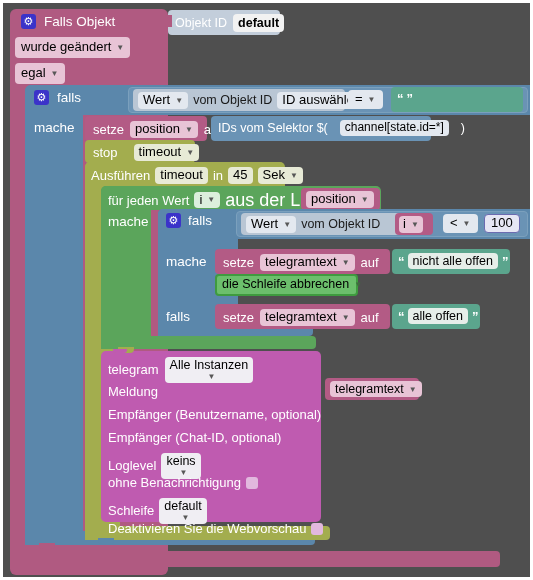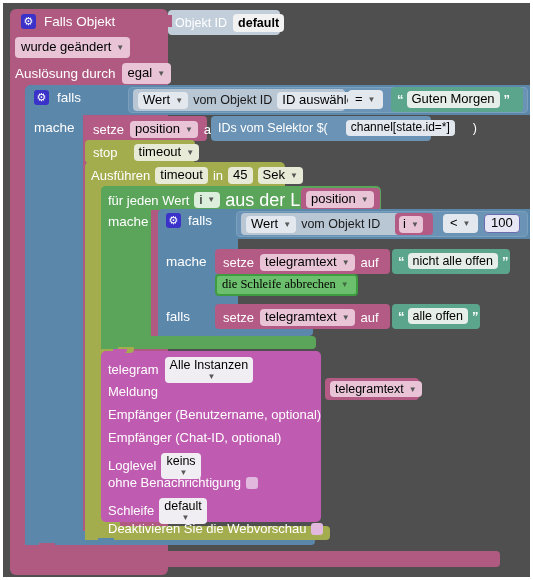--- a/index.html
+++ b/index.html
@@ -83,21 +83,20 @@
     <span class="lbl" style="font-size:12.5px;">Objekt ID</span>
     <span class="fld" style="font-weight:bold;font-size:12.5px;background:#f2f2f2;">default</span>
   </div>
 
   <div class="fld pinkish" style="position:absolute;left:12px;top:34px;padding:3px 6px;">
     <span>wurde geändert</span>
       <span class="car">▼</span>
   </div>
 
   <div class="row" style="position:absolute;left:12px;top:60px;gap:6px;">
-    <span class="lbl">Auslösung durch</span>
     <div class="fld pinkish" style="padding:3px 6px;">
       <span>egal</span>
         <span class="car">▼</span>
     </div>
   </div>
 
   <div class="blk c-control" style="left:22px;top:82px;width:58px;height:460px;border-radius:6px 6px 0 0;"></div>
   <div class="blk c-control" style="left:22px;top:82px;width:510px;height:30px;border-radius:6px 0 0 0;"></div>
   <div class="blk c-control" style="left:22px;top:528px;width:290px;height:14px;border-radius:0 4px 4px 0;"></div>
 
@@ -118,38 +117,37 @@
   </div>
 
   <div class="fld pale" style="position:absolute;left:345px;top:87px;padding:2px 7px;">
     <span>=</span>
       <span class="car">▼</span>
   </div>
 
   <div class="blk c-txt" style="left:388px;top:84px;width:132px;height:25px;border-radius:4px;"></div>
   <div class="row" style="position:absolute;left:394px;top:88px;gap:4px;">
     <span class="qm">“</span>
-    <span class="fld greenish" style="padding:1px 5px;">Guten Morgen</span>
     <span class="qm">”</span>
   </div>
 
   <span class="lbl" style="position:absolute;left:31px;top:118px;">mache</span>
 
   <div class="blk c-var" style="left:82px;top:113px;width:122px;height:25px;border-radius:4px;"></div>
   <div class="row" style="position:absolute;left:90px;top:118px;gap:6px;">
     <span class="lbl" style="font-size:13px;">setze</span>
     <div class="fld pinkish" style="padding:1px 5px;">
       <span>position</span>
         <span class="car">▼</span>
     </div>
     <span class="lbl" style="font-size:13px;">auf</span>
   </div>
 
   <div class="blk c-sel" style="left:208px;top:113px;width:220px;height:25px;border-radius:4px;"></div>
-  <div class="row" style="position:absolute;left:215px;top:117px;gap:18px;">
+  <div class="row" style="position:absolute;left:215px;top:117px;gap:12px;">
     <span class="lbl" style="font-size:12.5px;">IDs vom Selektor $(</span>
     <span class="fld pale" style="padding:1px 5px;font-size:12px;">channel[state.id=*]</span>
     <span class="lbl" style="font-size:12.5px;">)</span>
   </div>
 
   <div class="blk c-time" style="left:82px;top:137px;width:110px;height:23px;border-radius:4px;"></div>
   <div class="row" style="position:absolute;left:90px;top:141px;gap:16px;">
     <span class="lbl" style="font-size:13px;">stop</span>
     <div class="fld" style="padding:1px 5px;background:#e7ead6;">
       <span>timeout</span>
@@ -237,21 +235,21 @@
     <span class="lbl" style="font-size:13px;">auf</span>
   </div>
   <div class="blk c-txt" style="left:389px;top:246px;width:118px;height:25px;border-radius:4px;"></div>
   <div class="row" style="position:absolute;left:395px;top:250px;gap:4px;">
     <span class="qm">“</span>
     <span class="fld greenish" style="padding:1px 5px;font-size:12.5px;">nicht alle offen</span>
     <span class="qm">”</span>
   </div>
 
   <div class="blk c-brk" style="left:212px;top:271px;width:143px;height:22px;border-radius:4px;"></div>
-  <div class="row" style="position:absolute;left:219px;top:275px;gap:5px;font-family:Liberation Serif, serif;">
+  <div class="row" style="position:absolute;left:219px;top:275px;gap:5px;">
     <span class="lbl-dark" style="font-size:12.5px;">die Schleife abbrechen</span>
     <span class="car" style="font-size:8px;color:#3f6b3f;">▼</span>
   </div>
 
   <span class="lbl" style="position:absolute;left:163px;top:307px;">falls</span>
 
   <div class="blk c-var" style="left:212px;top:301px;width:175px;height:25px;border-radius:4px;"></div>
   <div class="row" style="position:absolute;left:220px;top:306px;gap:6px;">
     <span class="lbl" style="font-size:13px;">setze</span>
     <div class="fld pinkish" style="padding:1px 5px;">

